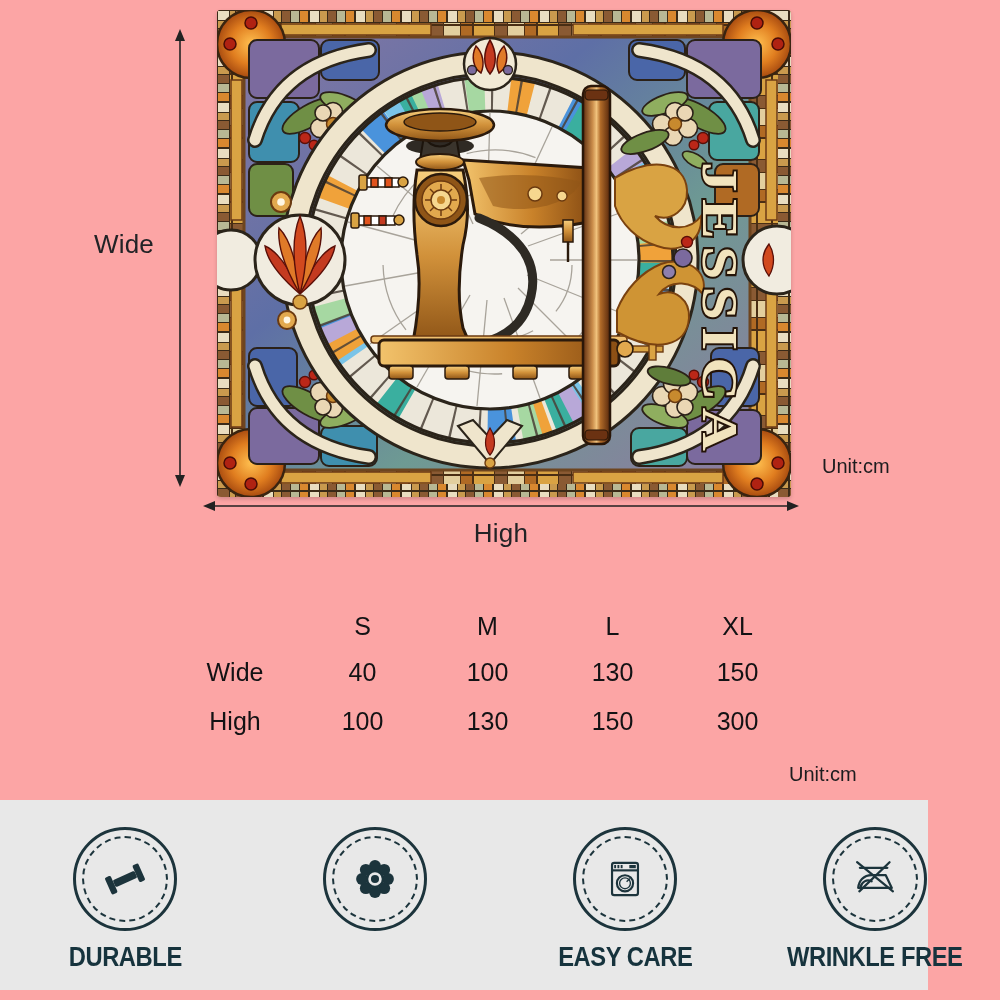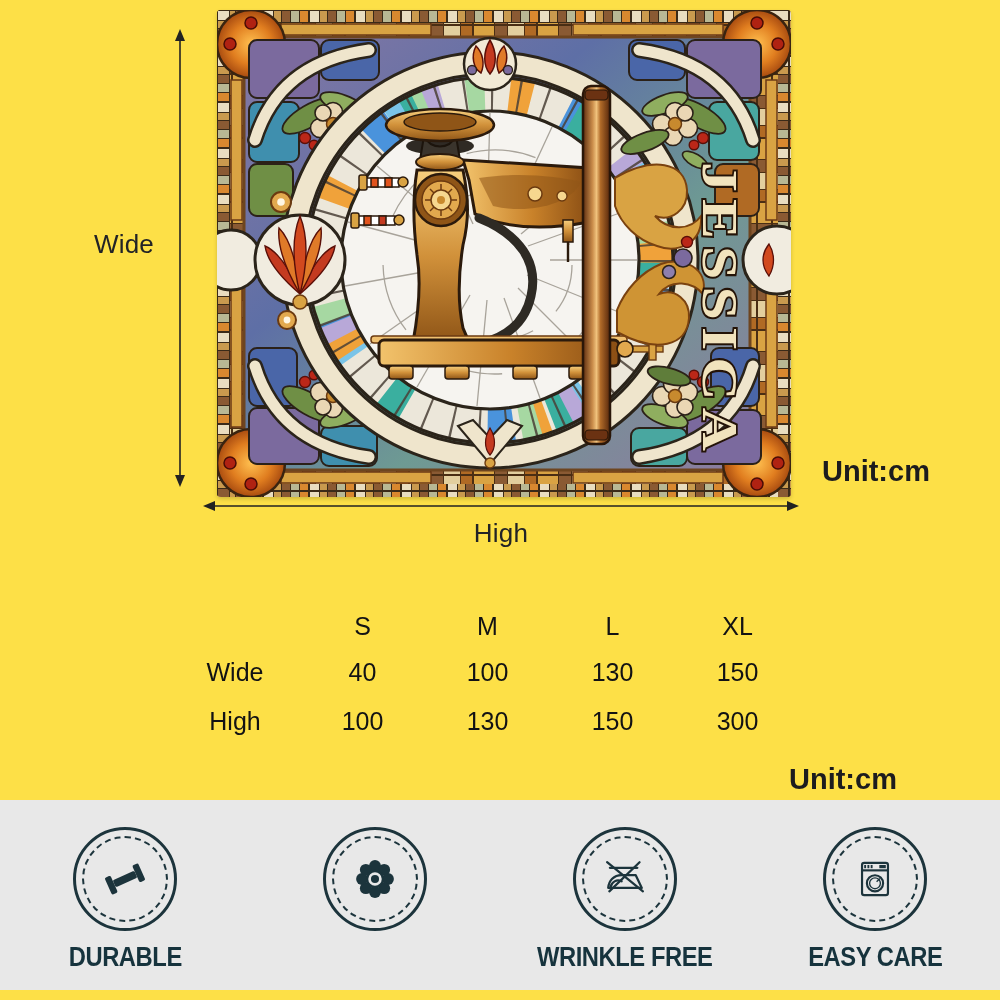--- a/index.html
+++ b/index.html
@@ -1,43 +1,43 @@
 <!DOCTYPE html>
 <html><head>
 <meta charset="utf-8">
 <style>
   * { margin:0; padding:0; box-sizing:border-box; }
   html,body { background:#ffffff; }
   body { font-family:"Liberation Sans", sans-serif; color:#1d1d1f; }
-  #stage { position:relative; width:1000px; height:1000px; background:#fde047; overflow:hidden; }
+  #stage { position:relative; width:1000px; height:1000px; background:#fca5a5; overflow:hidden; }
 
   .abs { position:absolute; }
 
   
   #blanket-wrap { left:217px; top:10px; width:574px; height:487px; border-radius:4px; overflow:hidden;
                   box-shadow:0 2px 4px rgba(0,0,0,.18); }
   #blanket-wrap svg { display:block; }
 
   
   .dim-label { font-size:26px; color:#222326; letter-spacing:.2px; }
   #wide-label { left:86px; top:229px; width:76px; text-align:center; }
   #high-label { left:455px; top:518px; width:92px; text-align:center; }
-  .unit-label { font-size:29px; color:#1c1c1e;font-weight:bold; }
+  .unit-label { font-size:20px; color:#1c1c1e; }
   #unit-top   { left:822px; top:455px; }
   #unit-bottom{ left:789px; top:763px; }
 
   
   #size-table { left:170px; top:604px; display:grid; grid-template-columns:130px 125px 125px 125px 125px;
                 grid-auto-rows:auto; }
   #size-table .cell { height:49px; display:flex; align-items:center; justify-content:center;
                       font-size:25px; color:#121214; }
   #size-table .head { height:44px; }
 
   
-  #feature-bar { left:0; top:800px; width:1000px; height:190px; background:#e8e8e8;
+  #feature-bar { left:0; top:800px; width:928px; height:190px; background:#e8e8e8;
                  display:grid; grid-template-columns:repeat(4,250px); }
   .feat { display:flex; flex-direction:column; align-items:center; padding-top:27px; }
   .feat-badge { width:104px; height:104px; border:3px solid #1c343c; border-radius:50%;
                 display:flex; align-items:center; justify-content:center; }
   .feat-dash { width:86px; height:86px; border:2px dashed #1c343c; border-radius:50%;
                display:flex; align-items:center; justify-content:center; }
   .feat-label { margin-top:11px; }
   .feat-label span { display:inline-block; transform:scaleX(.88); font-weight:bold; font-size:27px;
                      letter-spacing:-.5px; color:#16333d; white-space:nowrap; }
 </style>
@@ -422,51 +422,51 @@
             </g>
             <circle cx="0" cy="0" r="10" fill="none" stroke="#e8e8e8" stroke-width="5"></circle>
           </svg>
         </div>
       </div>
     </div>
 
     <div class="feat">
       <div class="feat-badge">
         <div class="feat-dash">
-          <svg width="56" height="56" viewBox="-50 -50 100 100">
-            <g fill="none" stroke="#1c343c" stroke-width="4" stroke-linecap="round" stroke-linejoin="round">
-              <line x1="-27" y1="-20" x2="22" y2="-20"></line>
-              <path d="M -30,16 H 30 L 19,-7 H -6 C -20,-7 -29,3 -30,16 Z"></path>
-              <path d="M -26,15 C -24,5 -15,0 -6,4"></path>
-              <line x1="-32" y1="-30" x2="32" y2="22"></line>
-              <line x1="26" y1="-30" x2="-28" y2="22"></line>
-            </g>
-          </svg>
-        </div>
-      </div>
-      <div class="feat-label"><span>WRINKLE FREE</span></div>
-    </div>
-
-    <div class="feat">
-      <div class="feat-badge">
-        <div class="feat-dash">
           <svg width="54" height="54" viewBox="-50 -50 100 100">
             <g fill="none" stroke="#1c343c" stroke-width="4">
               <rect x="-24" y="-30" width="48" height="60" rx="4"></rect>
               <line x1="-24" y1="-16" x2="24" y2="-16"></line>
               <circle cx="0" cy="8" r="15"></circle>
               <circle cx="0" cy="8" r="10" stroke-width="2.5"></circle>
               <line x1="3" y1="5" x2="9" y2="-1" stroke-width="2.5"></line>
             </g>
             <g fill="#1c343c">
               <rect x="-20" y="-26" width="3.5" height="6"></rect>
               <rect x="-14" y="-26" width="3.5" height="6"></rect>
               <rect x="-8" y="-26" width="3.5" height="6"></rect>
               <rect x="8" y="-26" width="12" height="6"></rect>
             </g>
           </svg>
         </div>
       </div>
       <div class="feat-label"><span>EASY CARE</span></div>
     </div>
 
+    <div class="feat">
+      <div class="feat-badge">
+        <div class="feat-dash">
+          <svg width="56" height="56" viewBox="-50 -50 100 100">
+            <g fill="none" stroke="#1c343c" stroke-width="4" stroke-linecap="round" stroke-linejoin="round">
+              <line x1="-27" y1="-20" x2="22" y2="-20"></line>
+              <path d="M -30,16 H 30 L 19,-7 H -6 C -20,-7 -29,3 -30,16 Z"></path>
+              <path d="M -26,15 C -24,5 -15,0 -6,4"></path>
+              <line x1="-32" y1="-30" x2="32" y2="22"></line>
+              <line x1="26" y1="-30" x2="-28" y2="22"></line>
+            </g>
+          </svg>
+        </div>
+      </div>
+      <div class="feat-label"><span>WRINKLE FREE</span></div>
+    </div>
+
   </div>
 </div>
 
 </body></html>

